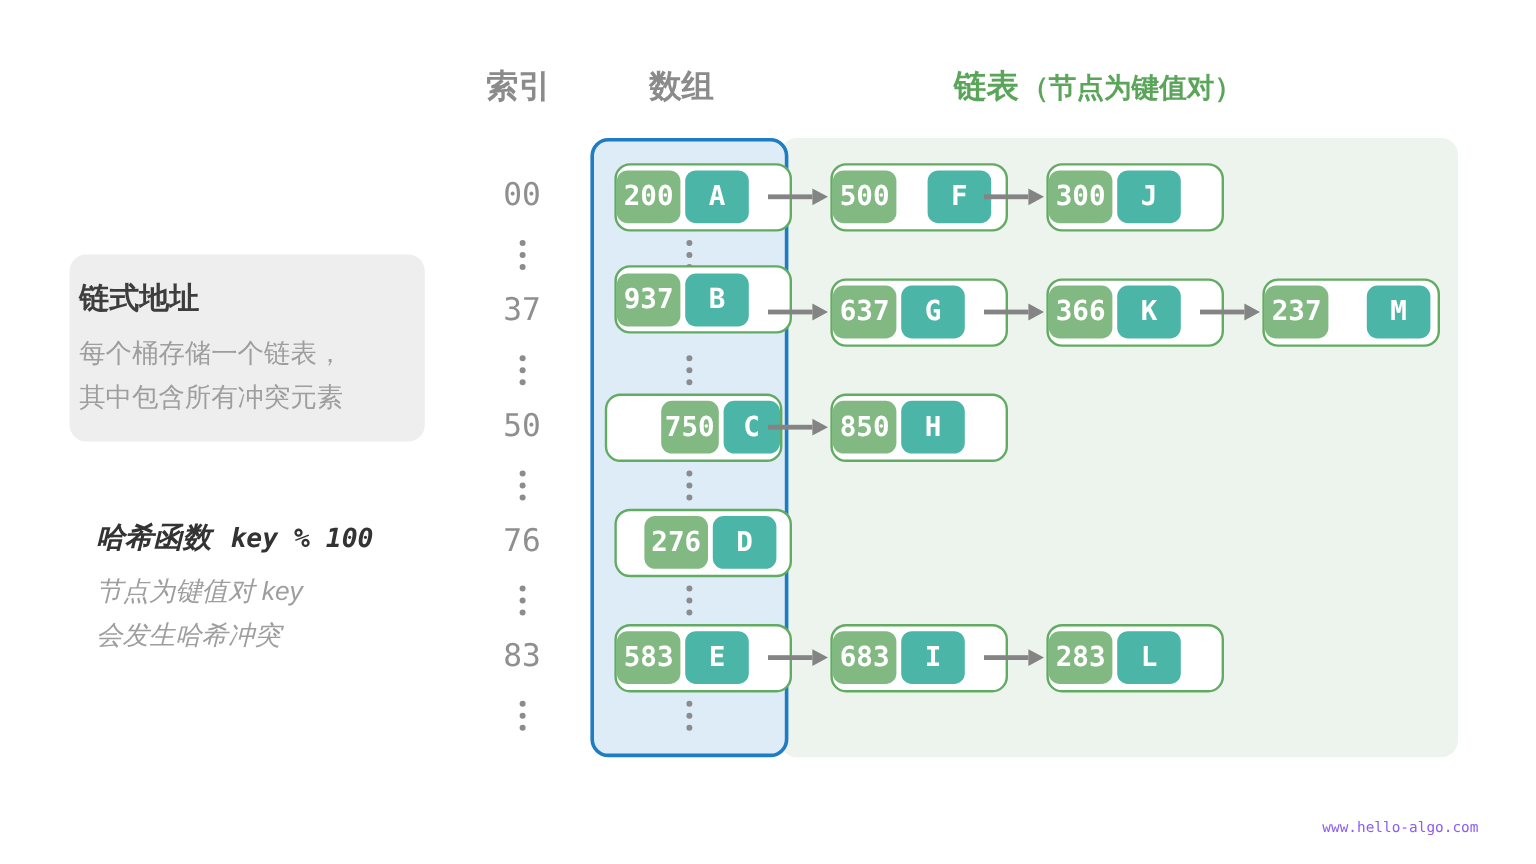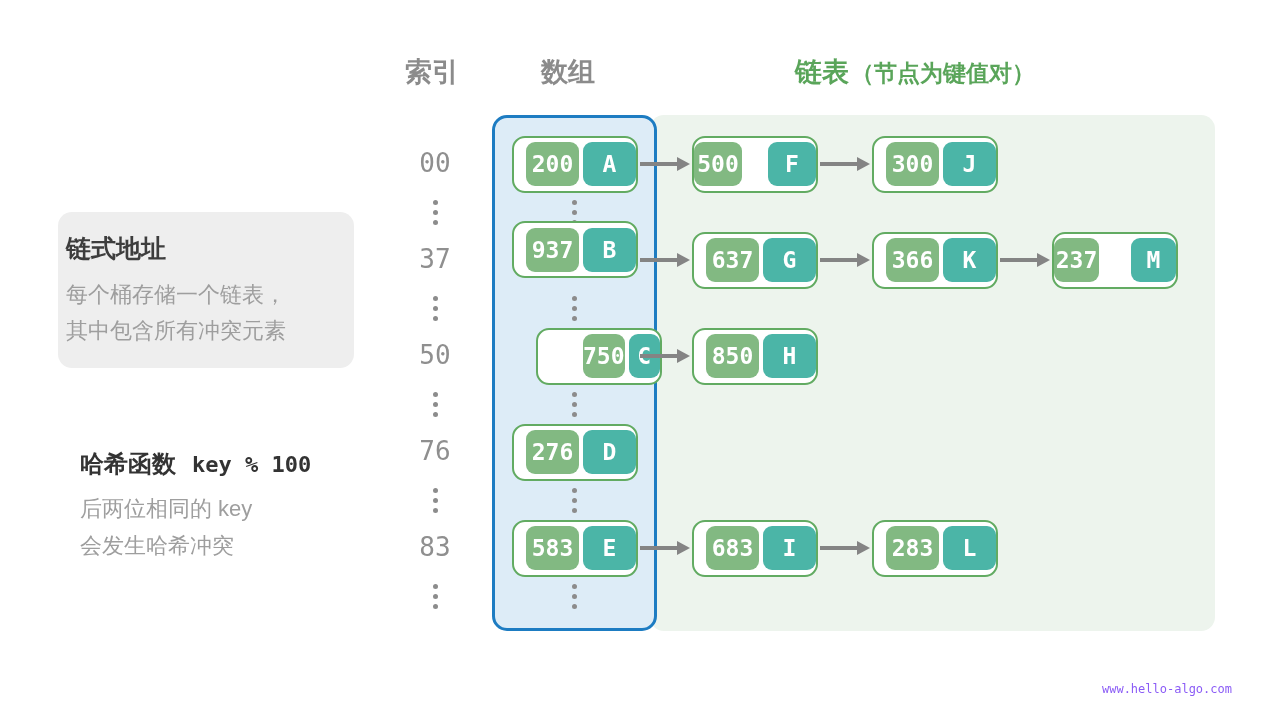--- a/index.html
+++ b/index.html
@@ -15,42 +15,42 @@
   .list-hdr .note{font-size:23px;font-weight:600;margin-left:2px;}
   
   .callout{
     left:58px;top:212px;width:296px;height:156px;background:#eeeeee;border-radius:14px;
     box-sizing:border-box;padding:20px 8px;
   }
   .callout .title{font-size:25px;font-weight:bold;color:#3d3d3d;}
   .callout .line{font-size:22px;color:#9e9e9e;line-height:36px;}
   .callout .body{margin-top:12px;}
   
-  .hashnote{left:80px;top:448px;}
+  .hashnote{left:80px;top:432px;font-style:italic;}
   .hashnote .hrow{display:flex;align-items:baseline;}
   .hashnote .hlabel{font-size:24px;font-weight:bold;color:#333333;}
   .hashnote .hcode{font-size:22px;font-weight:bold;color:#333333;margin-left:16px;
     font-family:"DejaVu Sans Mono",monospace;}
   .hashnote .line{font-size:22px;color:#9e9e9e;line-height:37px;}
   .hashnote .body{margin-top:10px;}
   
   .chain-region{
     left:650px;top:115px;width:565px;height:516px;border-radius:14px;
     background:var(--chain-fill,#edf4ed);z-index:1;
   }
   .array-region{
     left:492px;top:115px;width:165px;height:516px;border-radius:15px;
     background:var(--array-fill,#ddecf7);border:3px solid var(--array-border,#1d7cc2);
     box-sizing:border-box;z-index:2;
   }
   
   .node{
-    position:absolute;width:126px;height:57px;background:#ffffff;
+    position:absolute;width:148px;height:57px;background:#ffffff;
     border:2.5px solid var(--node-border,#62ab62);border-radius:13px;box-sizing:border-box;
-    display:flex;align-items:center;justify-content:flex-end;gap:4px;z-index:4;
+    display:flex;align-items:center;justify-content:flex-start;gap:4px;z-index:4;
   }
   .cell{
     width:53px;height:44px;border-radius:9px;display:flex;align-items:center;justify-content:center;
     color:#ffffff;font-family:"DejaVu Sans Mono",monospace;font-weight:bold;font-size:23px;
   }
   .cell.key{background:var(--key-fill,#82b982);}
   .cell.val{background:var(--value-fill,#4bb5a7);}
   
   .idx{
     position:absolute;width:80px;text-align:center;z-index:3;
@@ -94,21 +94,21 @@
       <div class="line">其中包含所有冲突元素</div>
     </div>
   </div>
 
   <div class="abs hashnote">
     <div class="hrow">
       <span class="hlabel">哈希函数</span>
       <span class="hcode">key % 100</span>
     </div>
     <div class="body">
-      <div class="line">后两位相同的 key</div>
+      <div class="line">节点为键值对 key</div>
       <div class="line">会发生哈希冲突</div>
     </div>
   </div>
 
   <div id="rows-layer">
       <div class="idx" style="left: 395px; top: 148px;">00</div>
       <div class="node" style="left: 512px; top: 135.5px;">
         <div class="cell key">200</div>
         <div class="cell val">A</div>
       </div>
@@ -156,41 +156,41 @@
         <div class="dot"></div>
         <div class="dot"></div>
         <div class="dot"></div>
       </div>
       <div class="dots" style="left: 572px; top: 296px;">
         <div class="dot"></div>
         <div class="dot"></div>
         <div class="dot"></div>
       </div>
       <div class="idx" style="left: 395px; top: 340px;">50</div>
-      <div class="node" style="left: 536px; top: 327.5px; padding-left: 45px;">
+      <div class="node" style="left: 504px; top: 327.5px; padding-left: 45px;">
         <div class="cell key">750</div>
         <div class="cell val">C</div>
       </div>
       <div class="arrow" style="left: 640px; top: 354px; width: 37px;"></div>
       <div class="node" style="left: 692px; top: 327.5px;">
         <div class="cell key">850</div>
         <div class="cell val">H</div>
       </div>
       <div class="dots" style="left: 433px; top: 392px;">
         <div class="dot"></div>
         <div class="dot"></div>
         <div class="dot"></div>
       </div>
       <div class="dots" style="left: 572px; top: 392px;">
         <div class="dot"></div>
         <div class="dot"></div>
         <div class="dot"></div>
       </div>
       <div class="idx" style="left: 395px; top: 436px;">76</div>
-      <div class="node" style="left: 512px; top: 423.5px;">
+      <div class="node" style="left: 512px; top: 423.5px; padding-left: 23px;">
         <div class="cell key">276</div>
         <div class="cell val">D</div>
       </div>
       <div class="dots" style="left: 433px; top: 488px;">
         <div class="dot"></div>
         <div class="dot"></div>
         <div class="dot"></div>
       </div>
       <div class="dots" style="left: 572px; top: 488px;">
         <div class="dot"></div>

